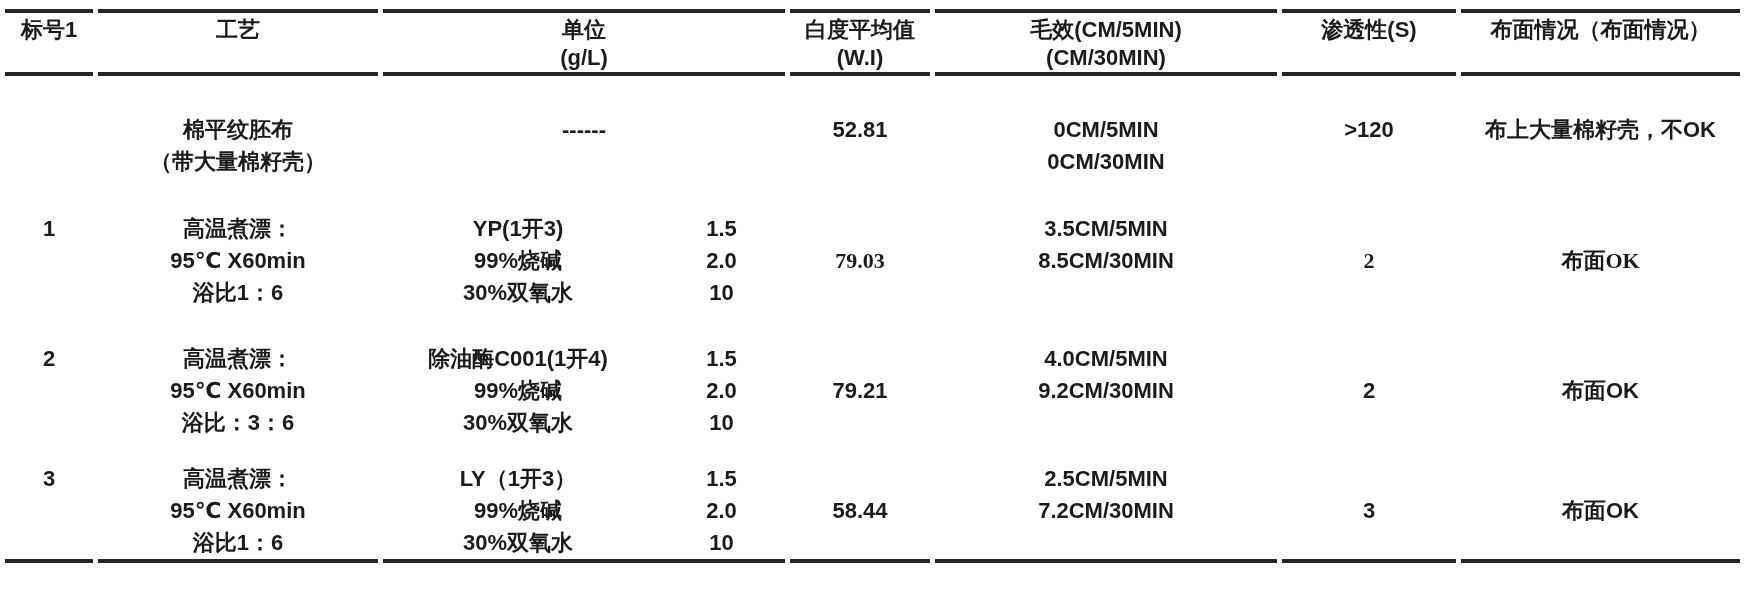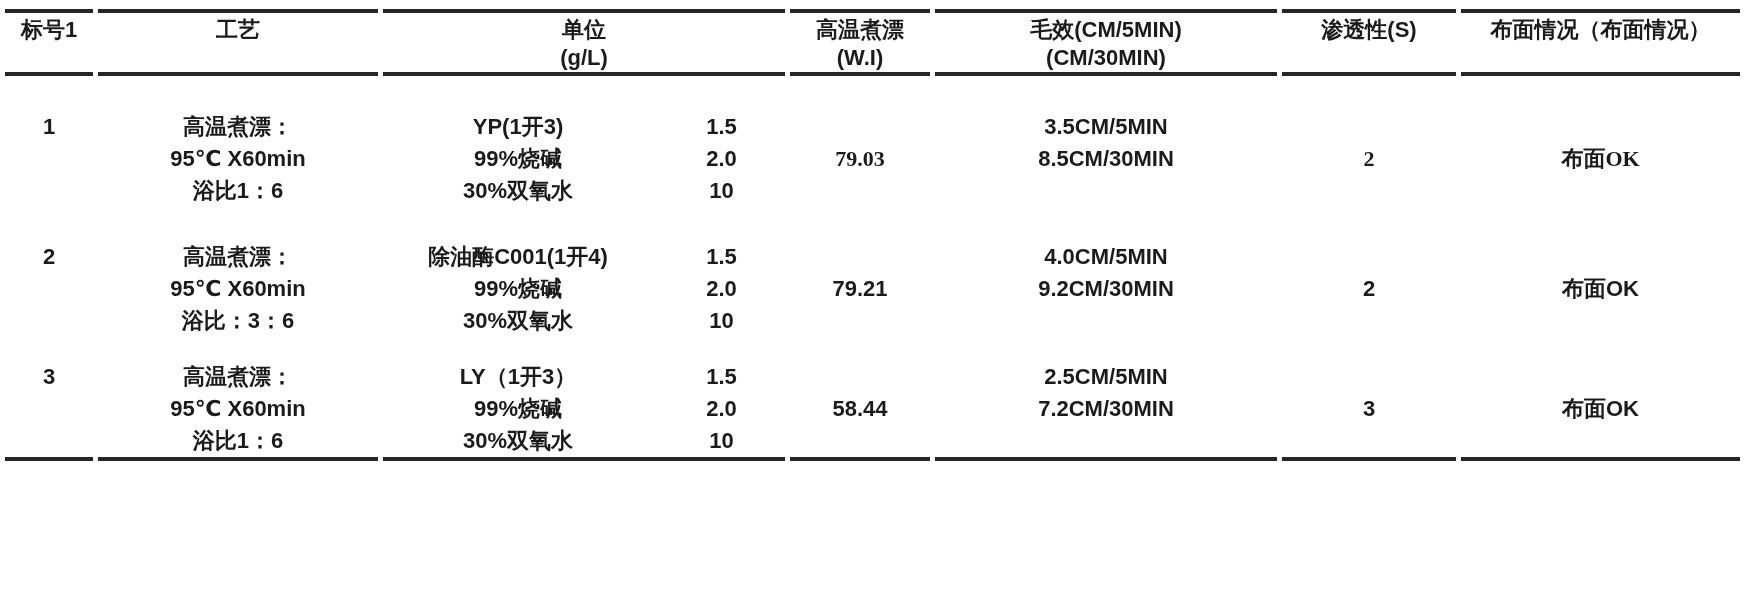--- a/index.html
+++ b/index.html
@@ -82,21 +82,21 @@
       <div>标号1</div>
     </th>
     <th>
       <div>工艺</div>
     </th>
     <th colspan="2">
       <div>单位</div>
       <div>(g/L)</div>
     </th>
     <th>
-      <div>高温煮漂</div>
+      <div>白度平均值</div>
       <div>(W.I)</div>
     </th>
     <th>
       <div>毛效(CM/5MIN)</div>
       <div>(CM/30MIN)</div>
     </th>
     <th>
       <div>渗透性(S)</div>
     </th>
     <th>
@@ -107,20 +107,37 @@
   <tr class="rule">
     <td></td>
         <td></td>
     <td colspan="2"></td>
         <td></td>
     <td></td>
         <td></td>
         <td></td>
   </tr>
 
+  <tr class="r0">
+    <td></td>
+    <td>
+      <div>棉平纹胚布</div>
+      <div>（带大量棉籽壳）</div>
+    </td>
+    <td colspan="2">
+      <div>------</div>
+    </td>
+    <td>52.81</td>
+    <td>
+      <div>0CM/5MIN</div>
+      <div>0CM/30MIN</div>
+    </td>
+    <td>&gt;120</td>
+    <td>布上大量棉籽壳，不OK</td>
+  </tr>
 
   <tr class="r1">
     <td>1</td>
     <td>
       <div>高温煮漂：</div>
       <div>95℃ X60min</div>
       <div>浴比1：6</div>
     </td>
     <td>
       <div>YP(1开3)</div>

